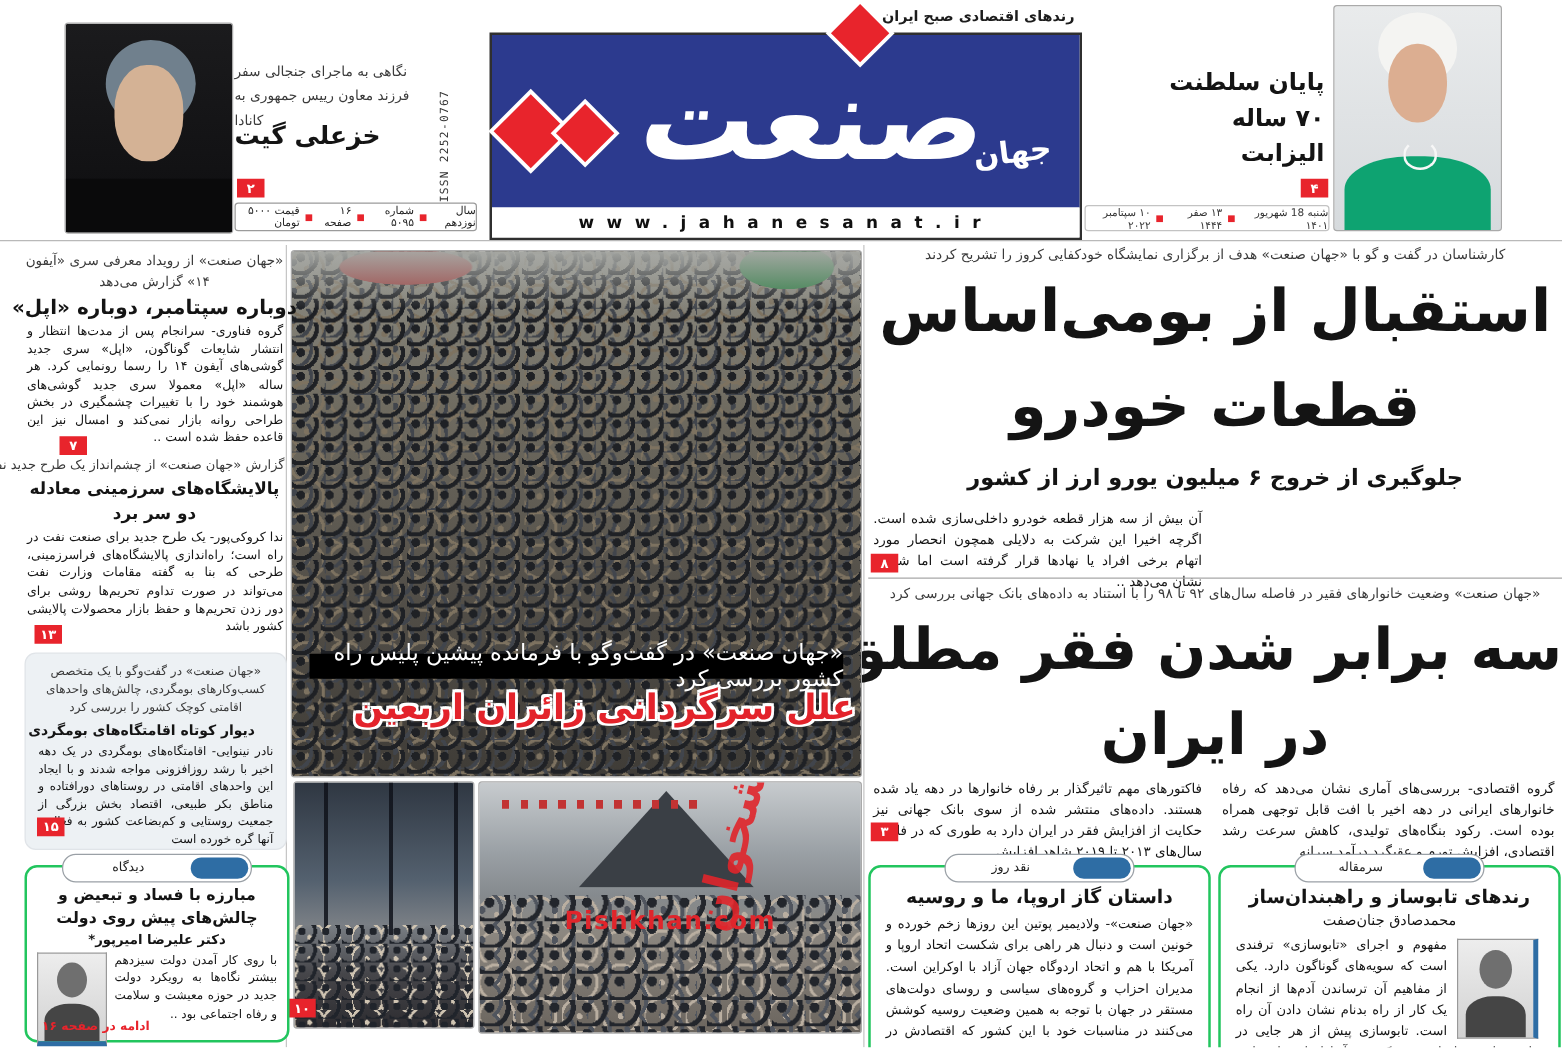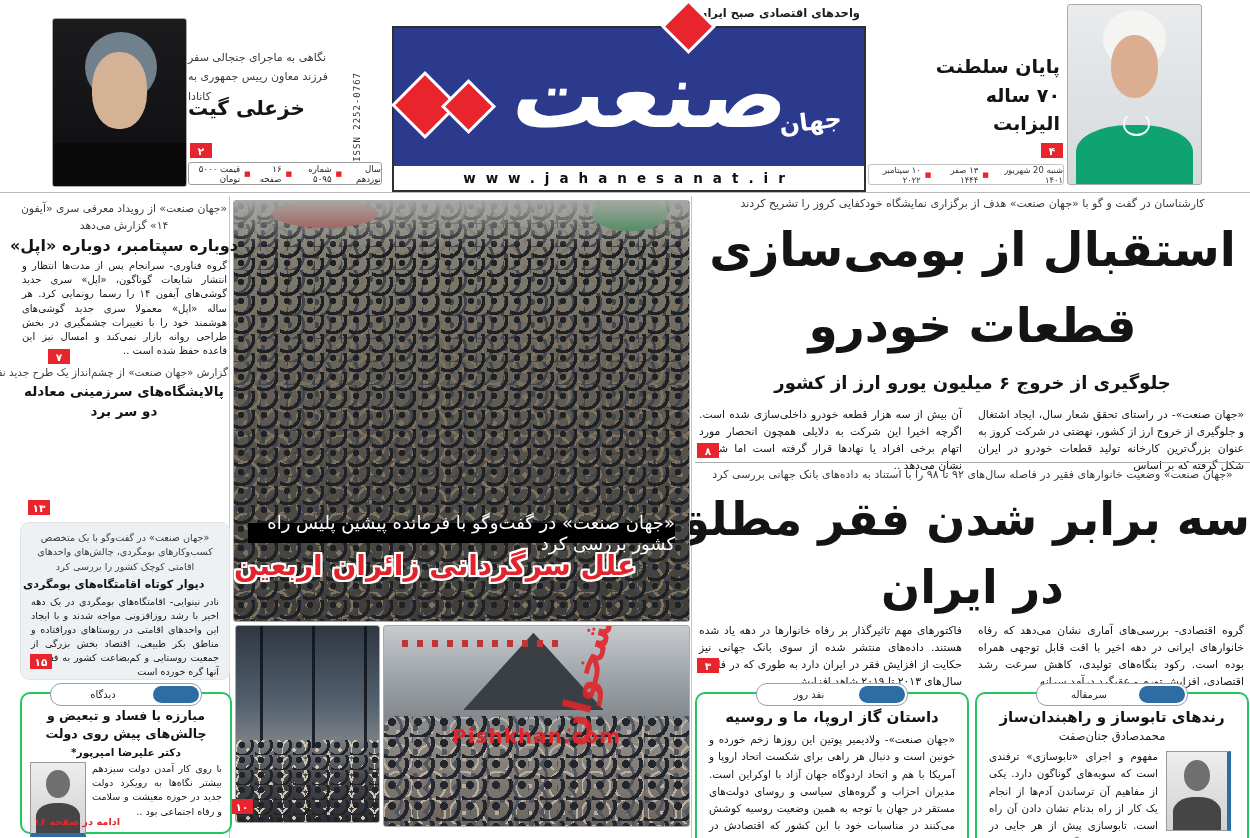--- a/index.html
+++ b/index.html
@@ -105,21 +105,21 @@
       linear-gradient(180deg,rgba(168,170,166,.95) 0%,rgba(168,170,166,0) 11%),
       radial-gradient(ellipse 64px 30px at 87% 3%,#2e7d44 58%,rgba(0,0,0,0) 60%),
       radial-gradient(ellipse 90px 24px at 20% 3%,#9c3b3b 58%,rgba(0,0,0,0) 60%),
       repeating-radial-gradient(circle at 7px 5px,#1f2125 0 3.5px,rgba(0,0,0,0) 3.5px 11px),
       repeating-radial-gradient(circle at 1px 9px,#41454c 0 3px,rgba(0,0,0,0) 3px 13px),
       repeating-radial-gradient(circle at 12px 14px,#7d7260 0 2.6px,rgba(0,0,0,0) 2.6px 12px),
       linear-gradient(180deg,#8e8d84 0%,#6f6b60 30%,#55514a 62%,#3f3c37 100%);
     background-size:auto,auto,auto,23px 19px,27px 23px,31px 26px,auto;}
   .ph-kickbar{position:absolute;left:14px;right:14px;top:322px;height:20px;background:#000000;color:#fff;
               display:flex;align-items:center;justify-content:center;font-size:18px;}
-  .ph-headline{position:absolute;left:0;right:16px;top:348px;text-align:left;font-size:28px;font-weight:bold;
+  .ph-headline{position:absolute;left:0;right:4px;top:348px;text-align:right;font-size:28px;font-weight:bold;
                color:#e3232b;text-shadow:-2px -2px 0 #fff,2px -2px 0 #fff,-2px 2px 0 #fff,2px 2px 0 #fff,
                0 -2px 0 #fff,0 2px 0 #fff,-2px 0 0 #fff,2px 0 0 #fff;}
   .ph-station{left:235px;top:625px;width:143px;height:196px;
     background:linear-gradient(180deg,#2f3742 0%,#54616f 40%,#7a7f85 58%,#46464a 78%,#2d2c30 100%);}
   .st-poles{position:absolute;left:0;right:0;top:0;height:62%;
     background:repeating-linear-gradient(90deg,rgba(0,0,0,0) 0 24px,rgba(15,18,26,.85) 24px 27px,rgba(0,0,0,0) 27px 52px);}
   .st-crowd{position:absolute;left:0;right:0;bottom:0;height:42%;
     background:repeating-radial-gradient(circle at 6px 5px,#20242b 0 3px,rgba(0,0,0,0) 3px 9px),
                repeating-radial-gradient(circle at 12px 10px,#cfc4b2 0 2px,rgba(0,0,0,0) 2px 11px);
     background-size:19px 15px,23px 17px;}
@@ -180,21 +180,21 @@
     <span>سال نوزدهم</span>
     <span class="sq">■</span>
     <span>شماره ۵۰۹۵</span>
     <span class="sq">■</span>
     <span>۱۶ صفحه</span>
     <span class="sq">■</span>
     <span>قیمت ۵۰۰۰ تومان</span>
   </div>
   <div class="abs issn">ISSN 2252-0767</div>
 
-  <div class="abs mast-tagline">واحدهای اقتصادی صبح ایران</div>
+  <div class="abs mast-tagline">رندهای اقتصادی صبح ایران</div>
   <div class="abs mast">
     <div class="mast-blue">
       <div class="logo-main">صنعت</div>
       <div class="logo-sub">جهان</div>
     </div>
     <div class="mast-www">www.jahanesanat.ir</div>
   </div>
   <div class="diamond d-top"></div>
   <div class="diamond d-l1"></div>
   <div class="diamond d-l2"></div>
@@ -204,36 +204,35 @@
     <div>۷۰ ساله الیزابت</div>
   </div>
   <div class="pbadge b-tr">۴</div>
   <div class="photo abs q-photo">
     <div class="q-hair"></div>
     <div class="q-face"></div>
     <div class="q-dress"></div>
     <div class="q-necklace"></div>
   </div>
   <div class="abs date-box">
-    <span>شنبه 20 شهریور ۱۴۰۱</span>
+    <span>شنبه 18 شهریور ۱۴۰۱</span>
     <span class="sq">■</span>
     <span>۱۳ صفر ۱۴۴۴</span>
     <span class="sq">■</span>
     <span>۱۰ سپتامبر ۲۰۲۲</span>
   </div>
 
   <div class="hline rule-top"></div>
   <div class="vline v-right"></div>
   <div class="vline v-left"></div>
 
   <div class="abs lead-kicker kick c nw">کارشناسان در گفت و گو با «جهان صنعت» هدف از برگزاری نمایشگاه خودکفایی کروز را تشریح کردند</div>
-  <div class="abs lead-l1 b c nw">استقبال از بومی‌سازی</div>
+  <div class="abs lead-l1 b c nw">استقبال از بومی‌اساس</div>
   <div class="abs lead-l2 b c nw">قطعات خودرو</div>
   <div class="abs lead-sub b c">جلوگیری از خروج ۶ میلیون یورو ارز از کشور</div>
-  <div class="abs col-r j">«جهان صنعت»- در راستای تحقق شعار سال، ایجاد اشتغال و جلوگیری از خروج ارز از کشور، نهضتی در شرکت کروز به عنوان بزرگ‌ترین کارخانه تولید قطعات خودرو در ایران شکل گرفته که بر اساس</div>
   <div class="abs col-l j">آن بیش از سه هزار قطعه خودرو داخلی‌سازی شده است. اگرچه اخیرا این شرکت به دلایلی همچون انحصار مورد اتهام برخی افراد یا نهادها قرار گرفته است اما شواهد نشان می‌دهد ..</div>
   <div class="pbadge b-lead">۸</div>
   <div class="hline lead-rule"></div>
 
   <div class="abs pov-kicker kick c nw">«جهان صنعت» وضعیت خانوارهای فقیر در فاصله سال‌های ۹۲ تا ۹۸ را با استناد به داده‌های بانک جهانی بررسی کرد</div>
   <div class="abs pov-l1 b c nw">سه برابر شدن فقر مطلق</div>
   <div class="abs pov-l2 b c nw">در ایران</div>
   <div class="abs pov-col-r j">گروه اقتصادی- بررسی‌های آماری نشان می‌دهد که رفاه خانوارهای ایرانی در دهه اخیر با افت قابل توجهی همراه بوده است. رکود بنگاه‌های تولیدی، کاهش سرعت رشد اقتصادی، افزایش تورم و عقبگرد درآمد سرانه</div>
   <div class="abs pov-col-l j">فاکتورهای مهم تاثیرگذار بر رفاه خانوارها در دهه یاد شده هستند. داده‌های منتشر شده از سوی بانک جهانی نیز حکایت از افزایش فقر در ایران دارد به طوری که در فاصله سال‌های ۲۰۱۳ تا ۲۰۱۹ شاهد افزایش ..</div>
   <div class="pbadge b-pov">۳</div>
@@ -282,20 +281,21 @@
   </div>
   <div class="pbadge b-photo">۱۰</div>
 
   <div class="abs sb-kick1 kick c">«جهان صنعت» از رویداد معرفی سری «آیفون ۱۴» گزارش می‌دهد</div>
   <div class="abs sb-head1 b c nw">دوباره سپتامبر، دوباره «اپل»</div>
   <div class="abs sb-body1 j">گروه فناوری- سرانجام پس از مدت‌ها انتظار و انتشار شایعات گوناگون، «اپل» سری جدید گوشی‌های آیفون ۱۴ را رسما رونمایی کرد. هر ساله «اپل» معمولا سری جدید گوشی‌های هوشمند خود را با تغییرات چشمگیری در بخش طراحی روانه بازار نمی‌کند و امسال نیز این قاعده حفظ شده است ..</div>
   <div class="pbadge b-apple">۷</div>
 
   <div class="abs sb-kick2 kick c nw">گزارش «جهان صنعت» از چشم‌انداز یک طرح جدید نفتی</div>
   <div class="abs sb-head2 b c">پالایشگاه‌های سرزمینی معادله دو سر برد</div>
+  <div class="abs sb-body2 j">ندا کروکی‌پور- یک طرح جدید برای صنعت نفت در راه است؛ راه‌اندازی پالایشگاه‌های فراسرزمینی، طرحی که بنا به گفته مقامات وزارت نفت می‌تواند در صورت تداوم تحریم‌ها روشی برای دور زدن تحریم‌ها و حفظ بازار محصولات پالایشی کشور باشد</div>
   <div class="pbadge b-oil">۱۳</div>
 
   <div class="abs lodge-box">
     <div class="lodge-kick kick">«جهان صنعت» در گفت‌وگو با یک متخصص کسب‌وکارهای بومگردی، چالش‌های واحدهای اقامتی کوچک کشور را بررسی کرد</div>
     <div class="lodge-head">دیوار کوتاه اقامتگاه‌های بومگردی</div>
     <div class="lodge-body">نادر نینوایی- اقامتگاه‌های بومگردی در یک دهه اخیر با رشد روزافزونی مواجه شدند و با ایجاد این واحدهای اقامتی در روستاهای دورافتاده و مناطق بکر طبیعی، اقتصاد بخش بزرگی از جمعیت روستایی و کم‌بضاعت کشور به فعالیت آنها گره خورده است</div>
   </div>
   <div class="pbadge b-lodge">۱۵</div>
 
   <div class="secbox vp-box">

